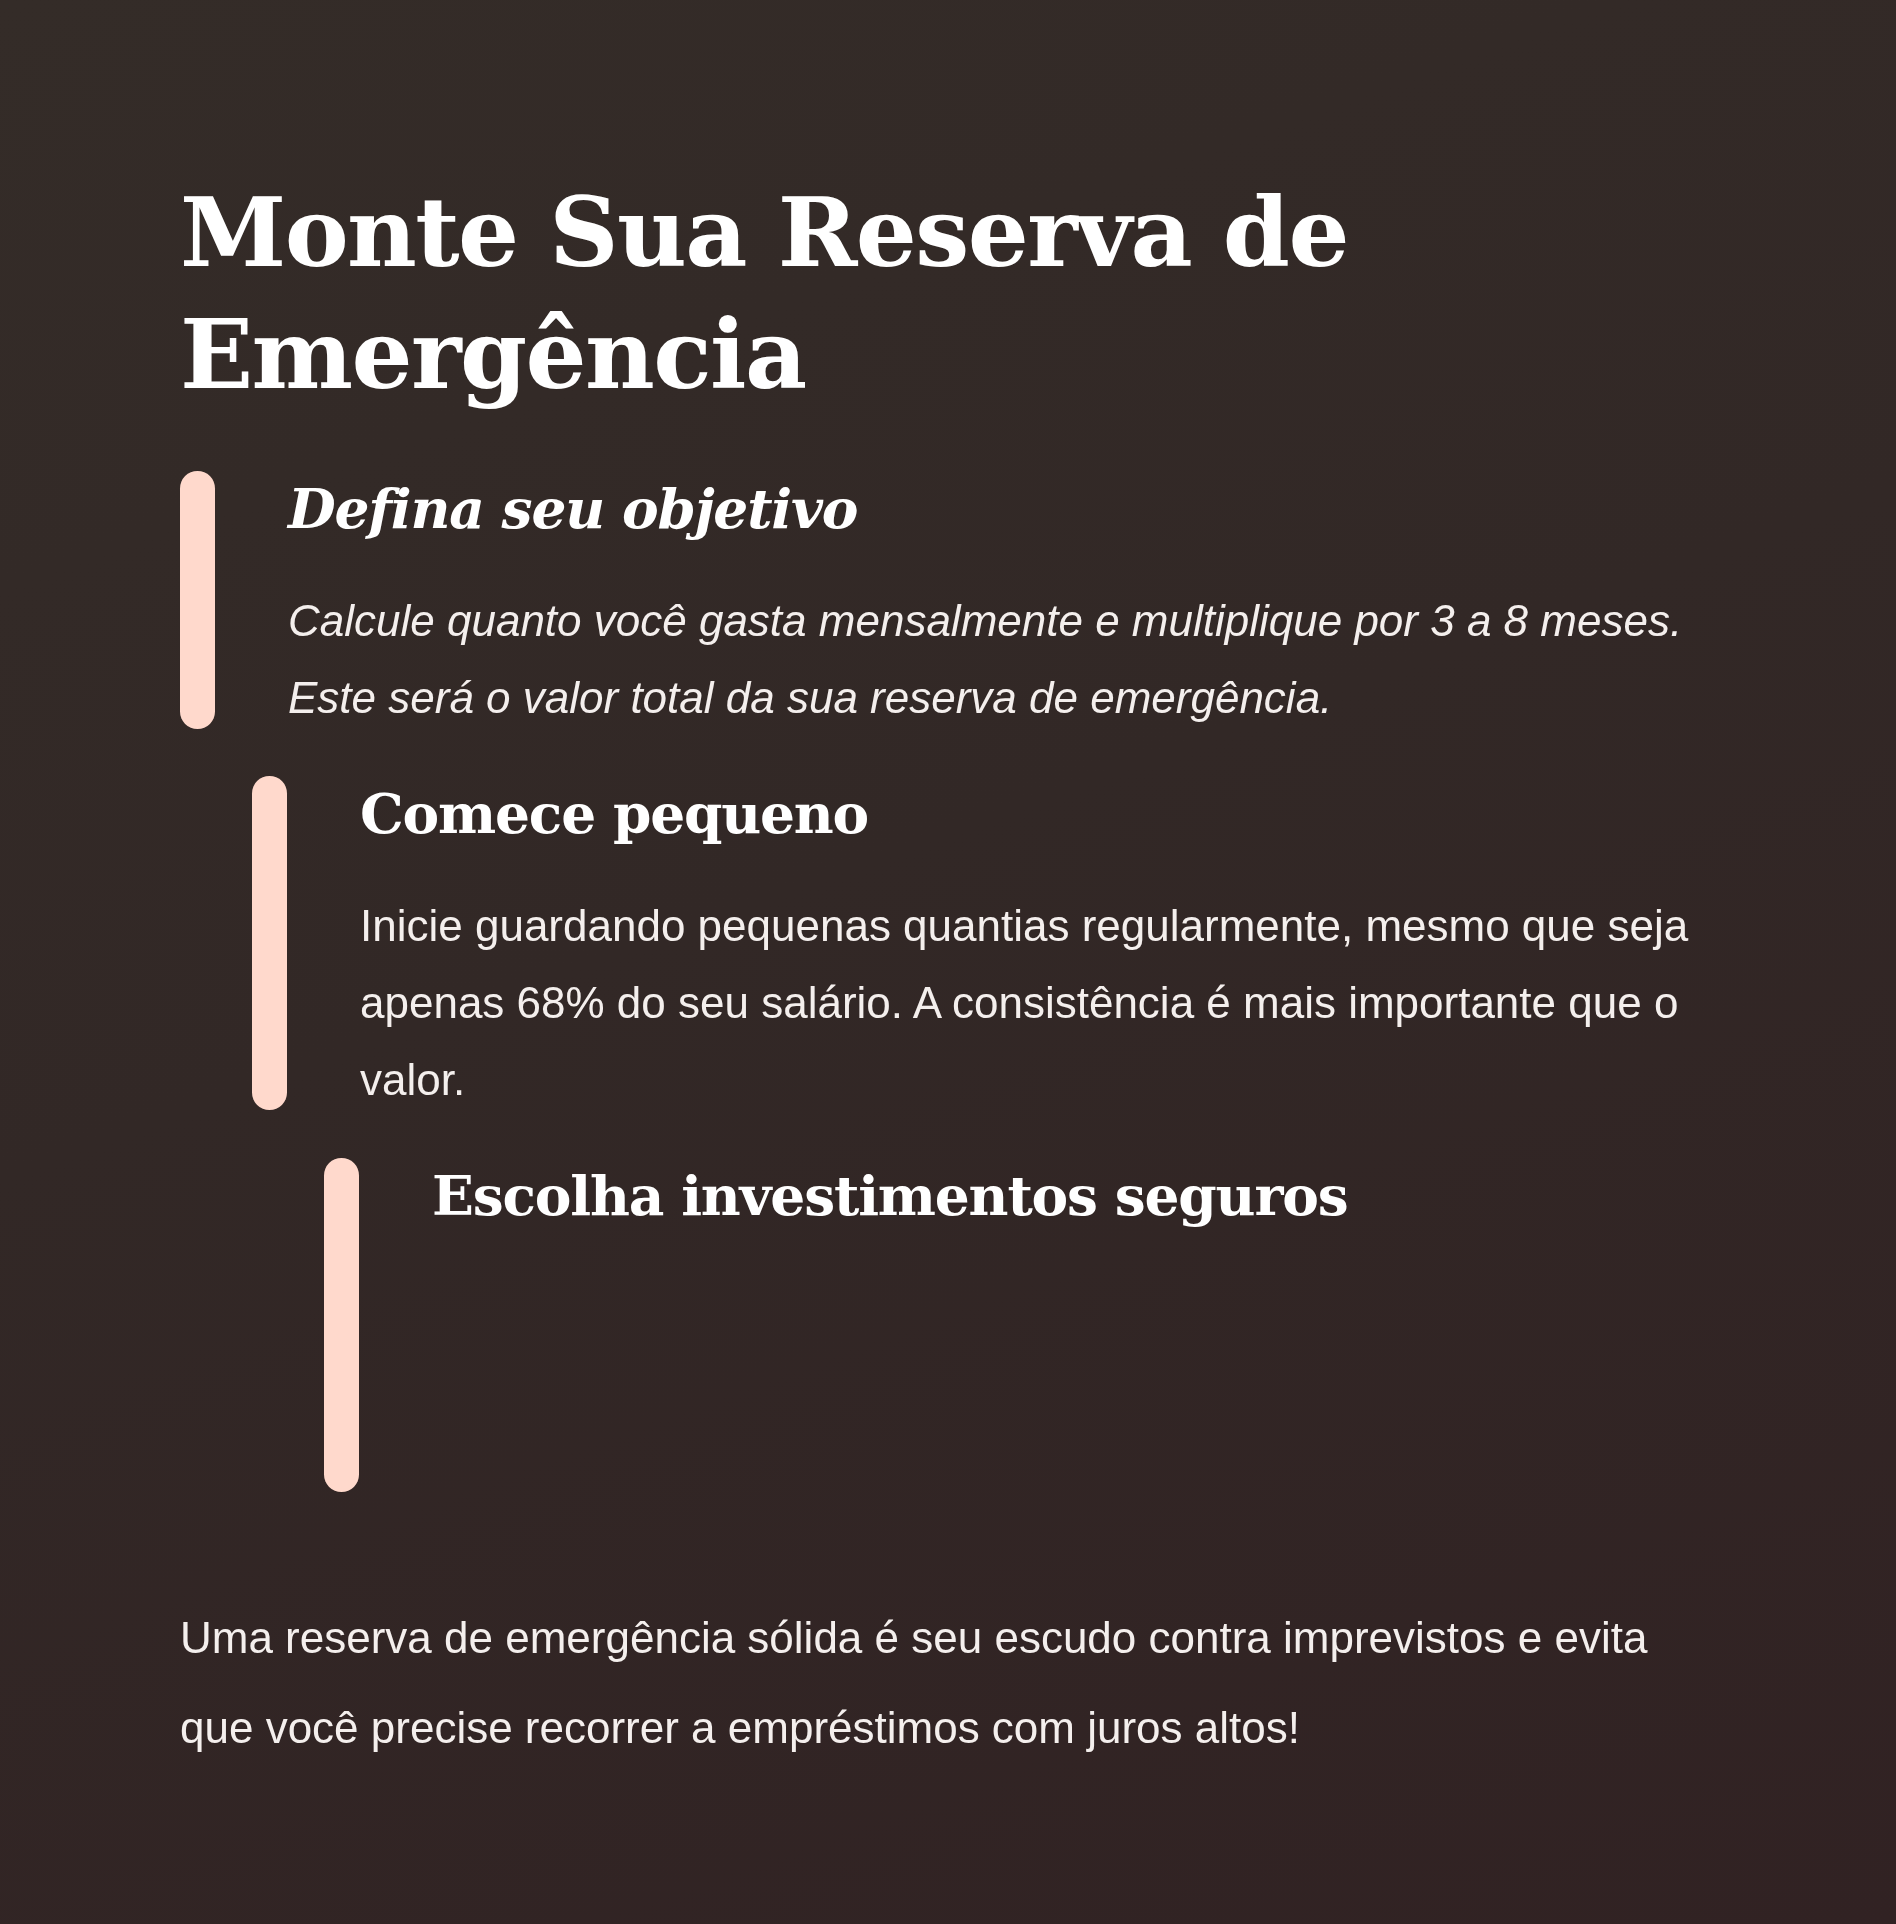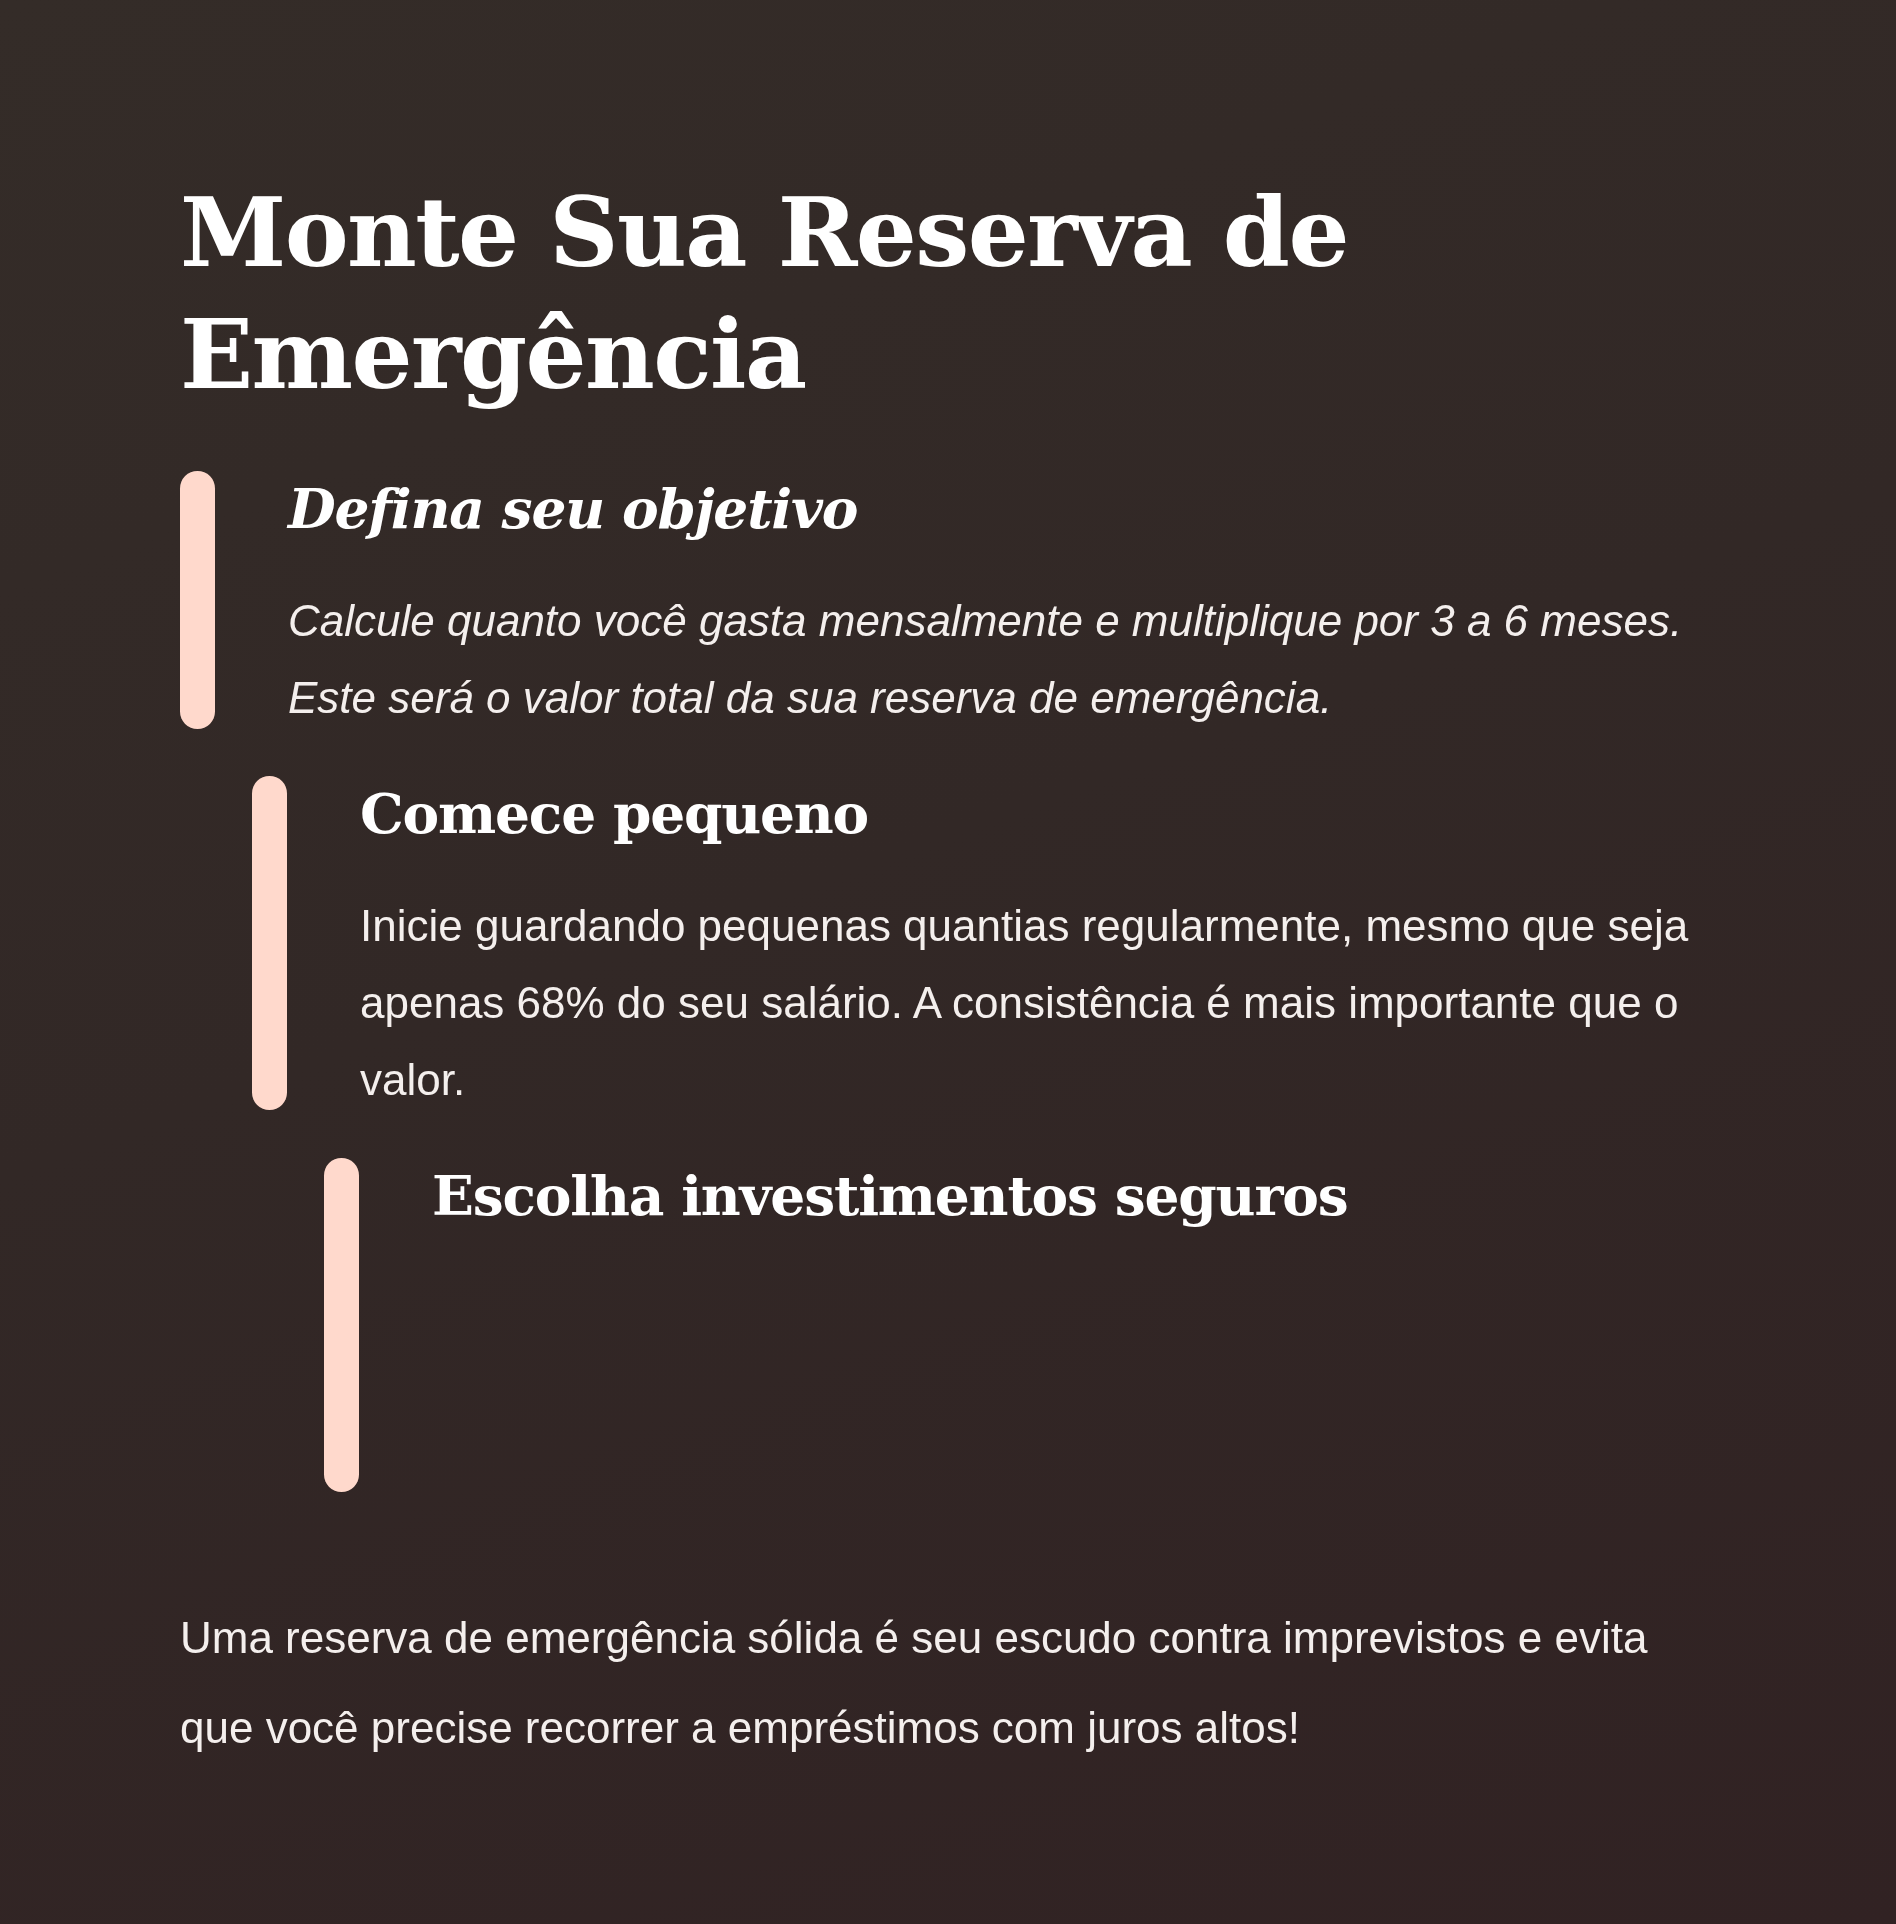--- a/index.html
+++ b/index.html
@@ -94,21 +94,21 @@
 </head>
 <body>
 
 <div class="page">
   <h1 class="title">Monte Sua Reserva de Emergência</h1>
 
   <div class="step step1">
     <div class="bar"></div>
     <div class="content">
       <h2>Defina seu objetivo</h2>
-      <p>Calcule quanto você gasta mensalmente e multiplique por 3 a 6 meses. Este será o valor total da sua reserva de emergência.</p>
+      <p>Calcule quanto você gasta mensalmente e multiplique por 3 a 8 meses. Este será o valor total da sua reserva de emergência.</p>
     </div>
   </div>
 
   <div class="step step2">
     <div class="bar"></div>
     <div class="content">
       <h2>Comece pequeno</h2>
       <p>Inicie guardando pequenas quantias regularmente, mesmo que seja apenas 68% do seu salário. A consistência é mais importante que o valor.</p>
     </div>
   </div>

